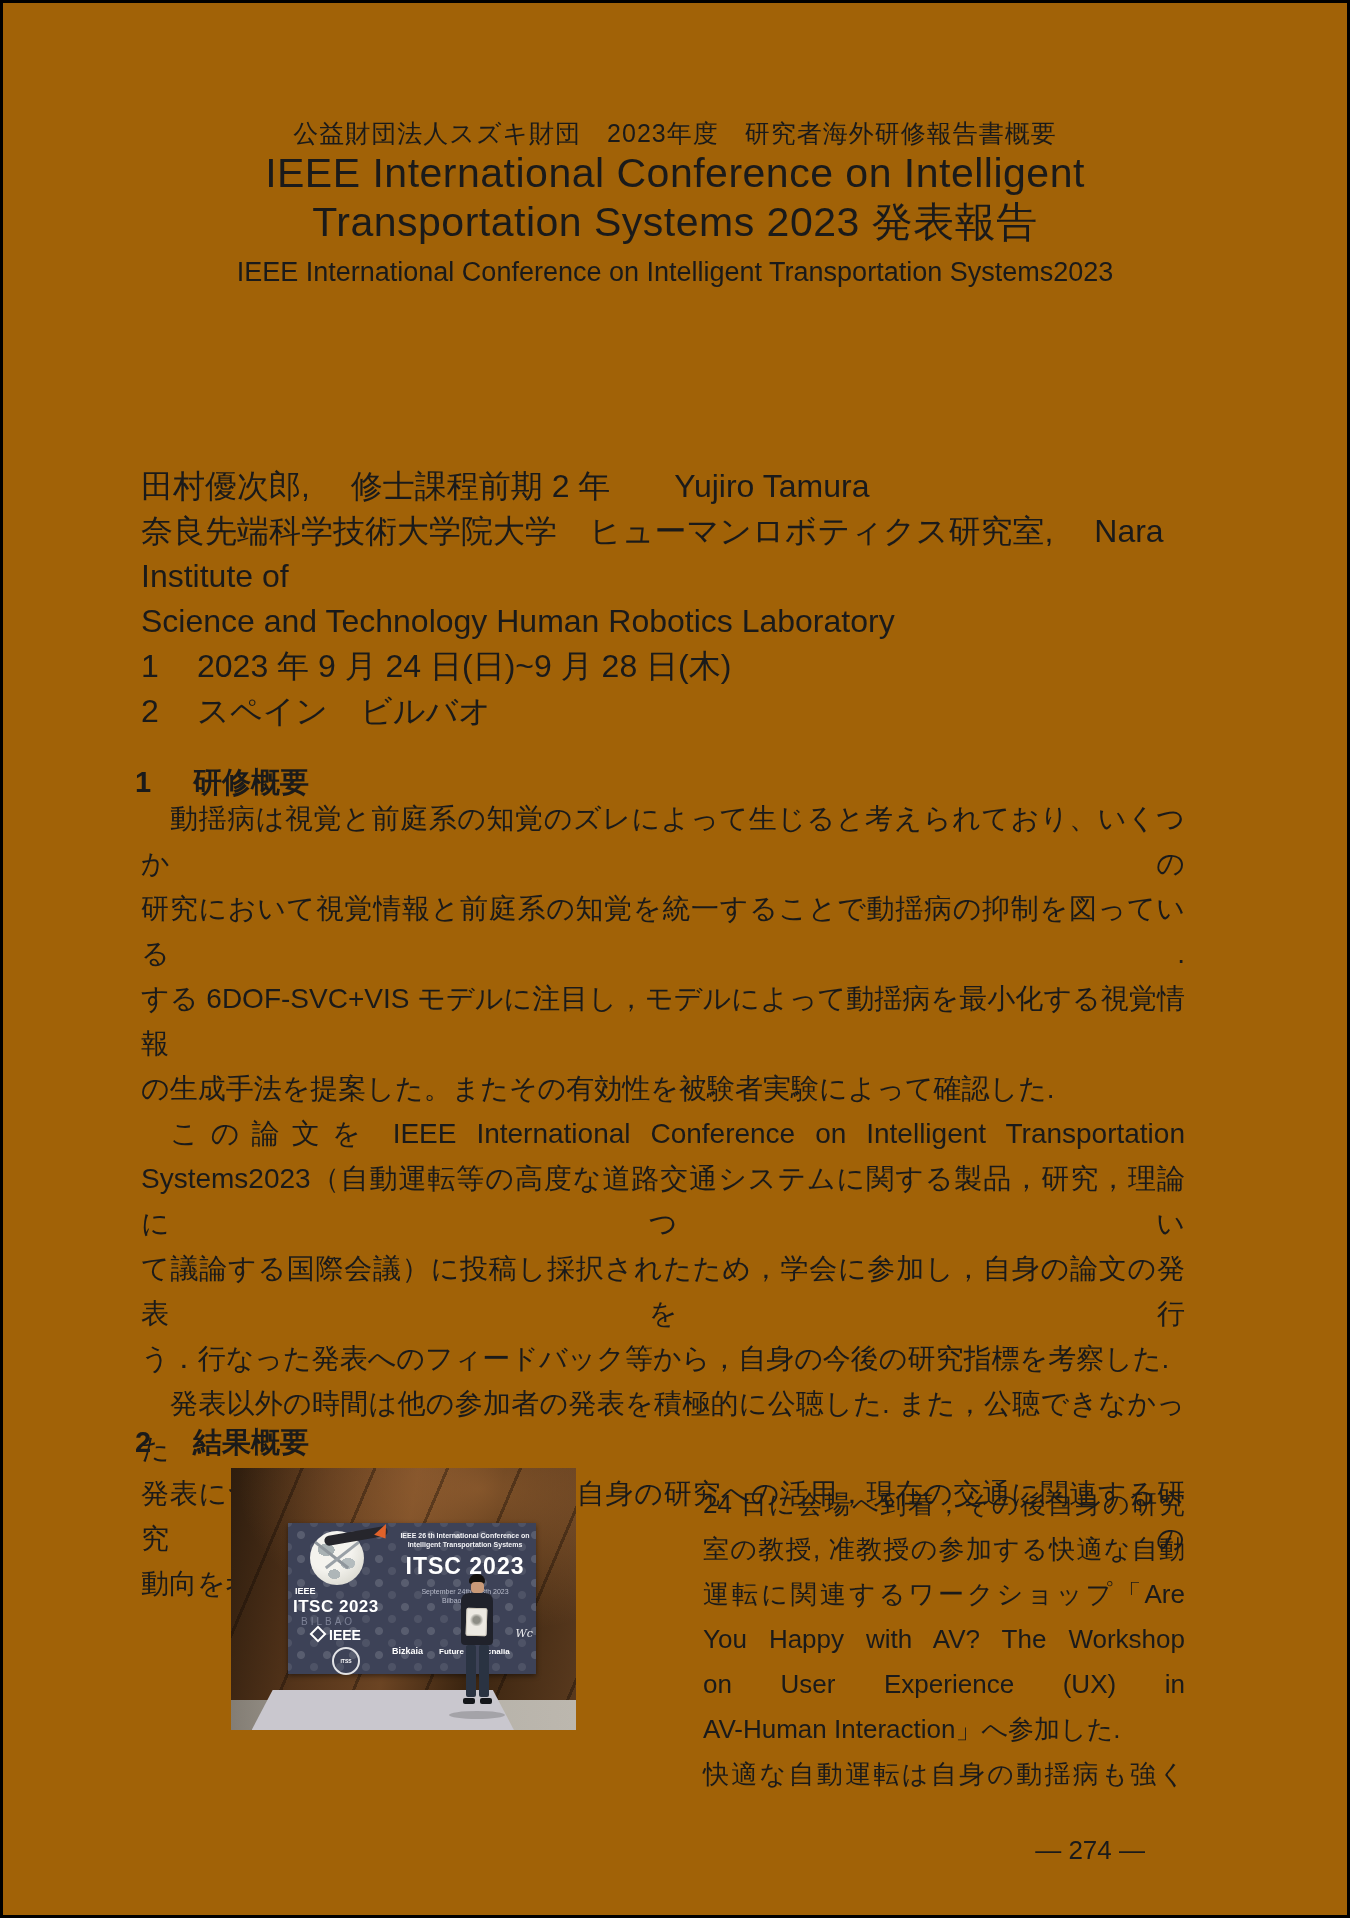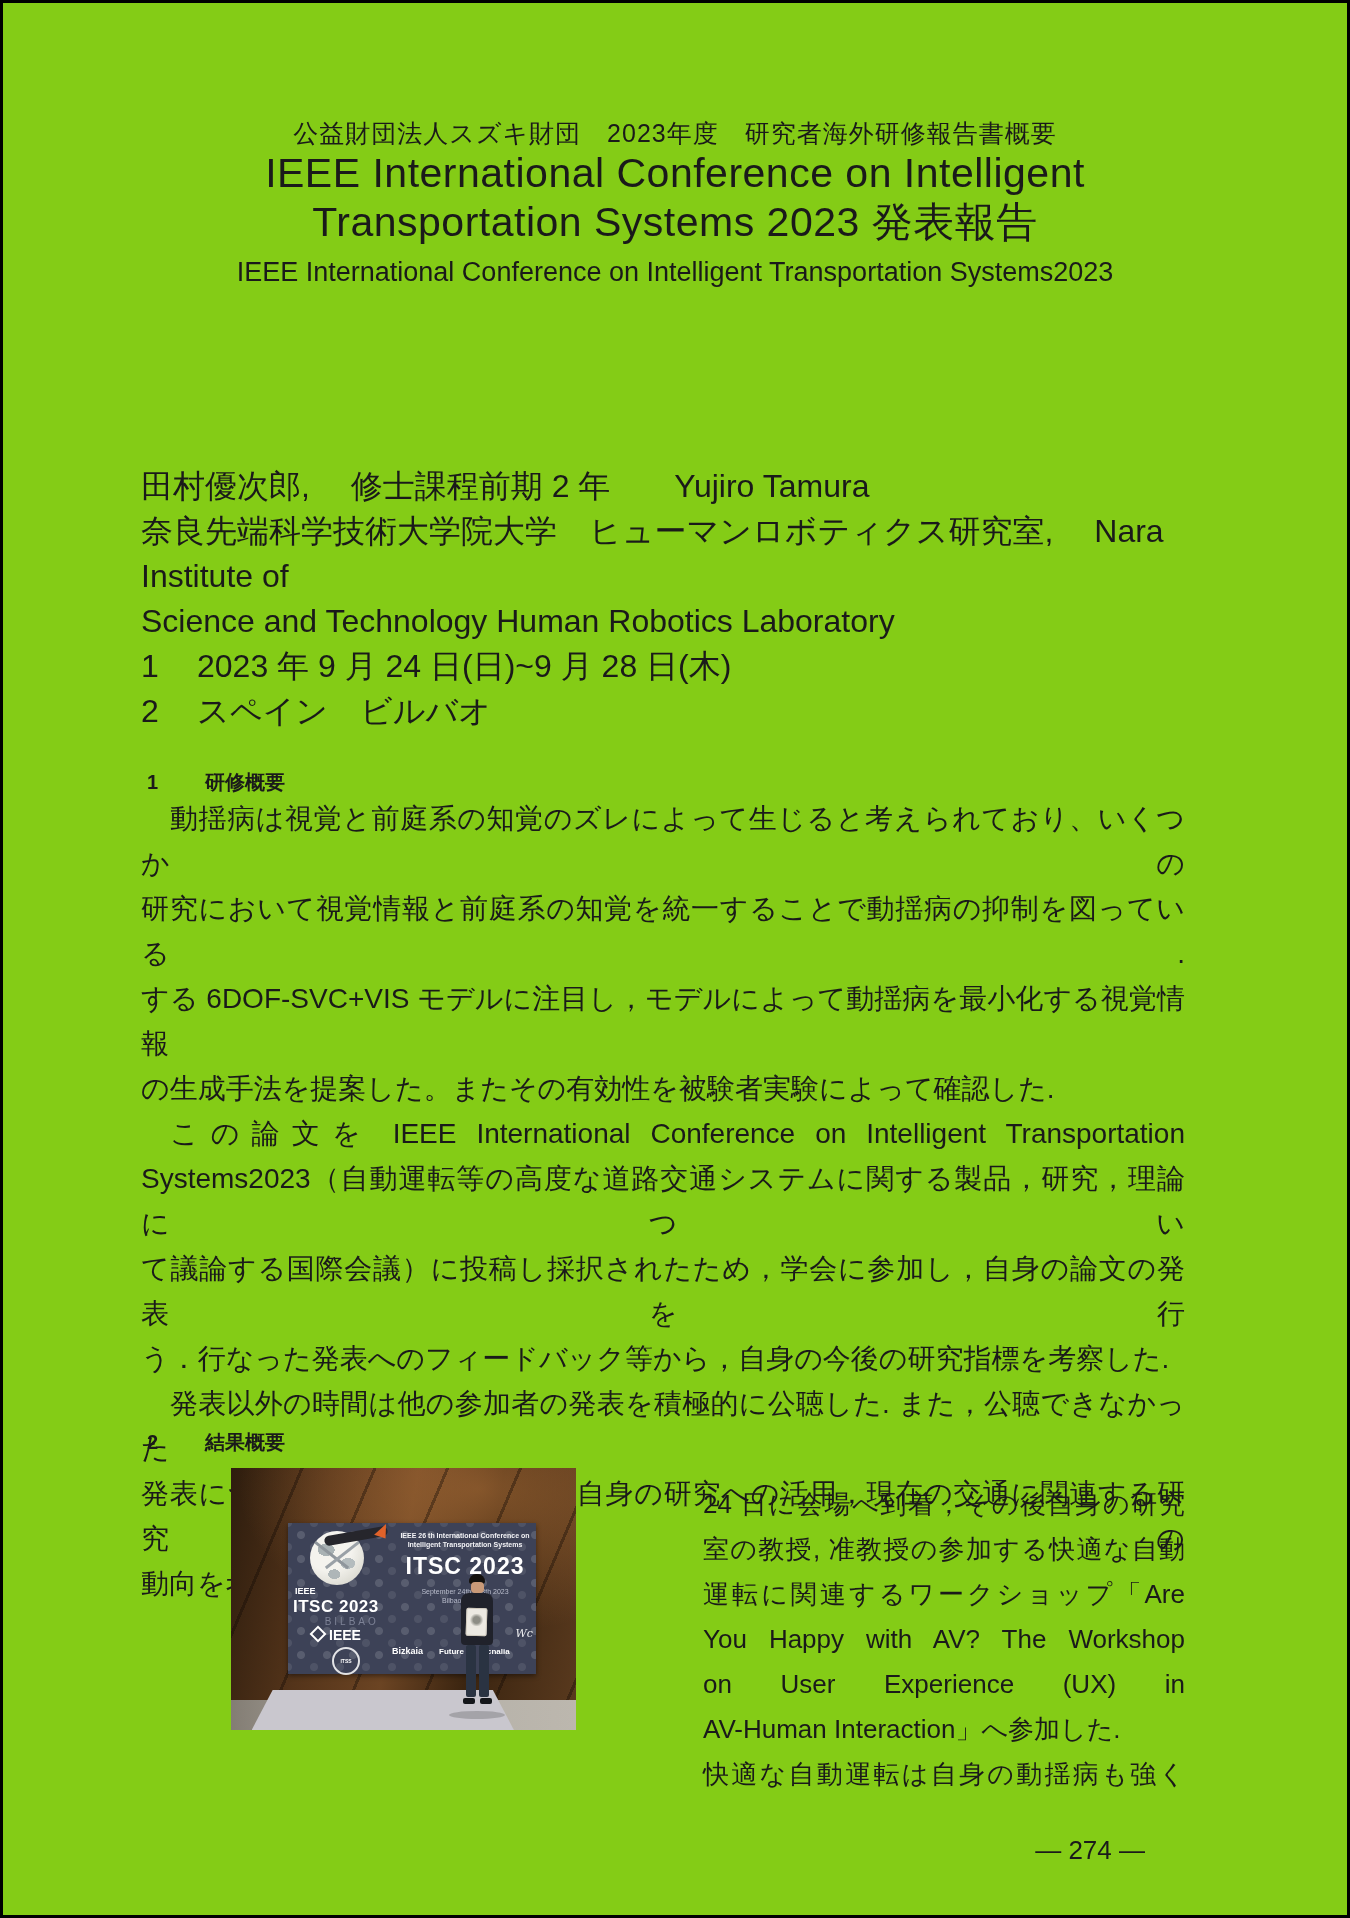--- a/index.html
+++ b/index.html
@@ -1,29 +1,29 @@
 <!DOCTYPE html>
 <html><head>
 <meta charset="utf-8">
 <style>
   html,body{margin:0;padding:0;background:#e8e8e8;}
   .page{
     position:relative; width:1350px; height:1918px; box-sizing:border-box;
-    background:#84cc16; border:3px solid #000;
+    background:#a16207; border:3px solid #000;
     font-family:"Liberation Sans","DejaVu Sans",sans-serif; color:#1a1a1a;
     overflow:hidden;
   }
   .abs{position:absolute;}
   .center{text-align:center;}
   .doc-header{left:0; right:0; top:112px; font-size:25px; line-height:36px; letter-spacing:1px;}
   .doc-title{left:0; right:0; top:146px; font-size:41px; line-height:49px; font-weight:500; letter-spacing:0.5px;}
   .doc-subtitle{left:0; right:0; top:248px; font-size:27px; line-height:42px;}
   .author-block{left:138px; top:437px; width:1044px; font-size:32px; line-height:45px;margin-top:24px;}
   .author-block .num{display:inline-block; width:56px;}
-  .sec-heading{left:144px; font-size:20px; line-height:45px; font-weight:700;}
+  .sec-heading{left:132px; font-size:29px; line-height:45px; font-weight:700;}
   .sec-heading .num{display:inline-block; width:58px;}
   .s1-head{top:757px;}
   .s2-head{top:1417px;}
   .body-block{left:138px; top:793px; width:1044px; font-size:28px; line-height:45px;}
   .jline{text-align:justify; text-align-last:justify;}
   .lline{text-align:left; text-align-last:left;}
   .ind{text-indent:29px;}
   .s2-col{left:700px; top:1479px; width:482px; font-size:26px; line-height:45px;}
   .page-number{left:138px; top:1825px; width:1004px; text-align:right; font-size:26px; line-height:45px;}
 
@@ -59,21 +59,21 @@
   .globe:after{content:""; position:absolute; right:6px; top:10px; width:42px; height:3px;
     background:#9aa1a7; transform:rotate(-38deg); transform-origin:right top;}
   .plane{position:absolute; left:14px; top:0px; width:64px; height:10px; background:#26262c;
     border-radius:6px; transform:rotate(-10deg);}
   .plane-tail{position:absolute; left:66px; top:-8px; width:0; height:0;
     border-left:8px solid rgba(0,0,0,0); border-right:4px solid rgba(0,0,0,0);
     border-bottom:14px solid #e0622a; transform:rotate(18deg);}
   .brand-left{position:absolute; left:5px; top:64px; line-height:1;}
   .bl-ieee{font-size:9px; font-weight:700; margin-left:2px;}
   .bl-itsc{font-size:17px; font-weight:700; letter-spacing:0.5px; margin-top:2px;}
-  .bl-city{font-size:10px; color:#7d8296; letter-spacing:3px; margin-top:2px; margin-left:8px;text-align:right;}
+  .bl-city{font-size:10px; color:#7d8296; letter-spacing:3px; margin-top:2px; margin-left:8px;}
   .conf-top{position:absolute; left:112px; top:8px; width:130px; text-align:center;
     font-size:7px; font-weight:600; line-height:9px; color:#f2f2f5;}
   .conf-title{position:absolute; left:112px; top:30px; width:130px; text-align:center;
     font-size:23px; font-weight:800; letter-spacing:1px;}
   .conf-sub{position:absolute; left:112px; top:64px; width:130px; text-align:center;
     font-size:7px; line-height:9px; color:#b9bdcc;}
   .ieee-logo{position:absolute; left:24px; top:104px; font-size:14px; font-weight:700;}
   .diamond{display:inline-block; width:8px; height:8px; border:2px solid #fff;
     transform:rotate(45deg); margin-right:5px;}
   .badge{position:absolute; left:44px; top:124px; width:24px; height:24px;

